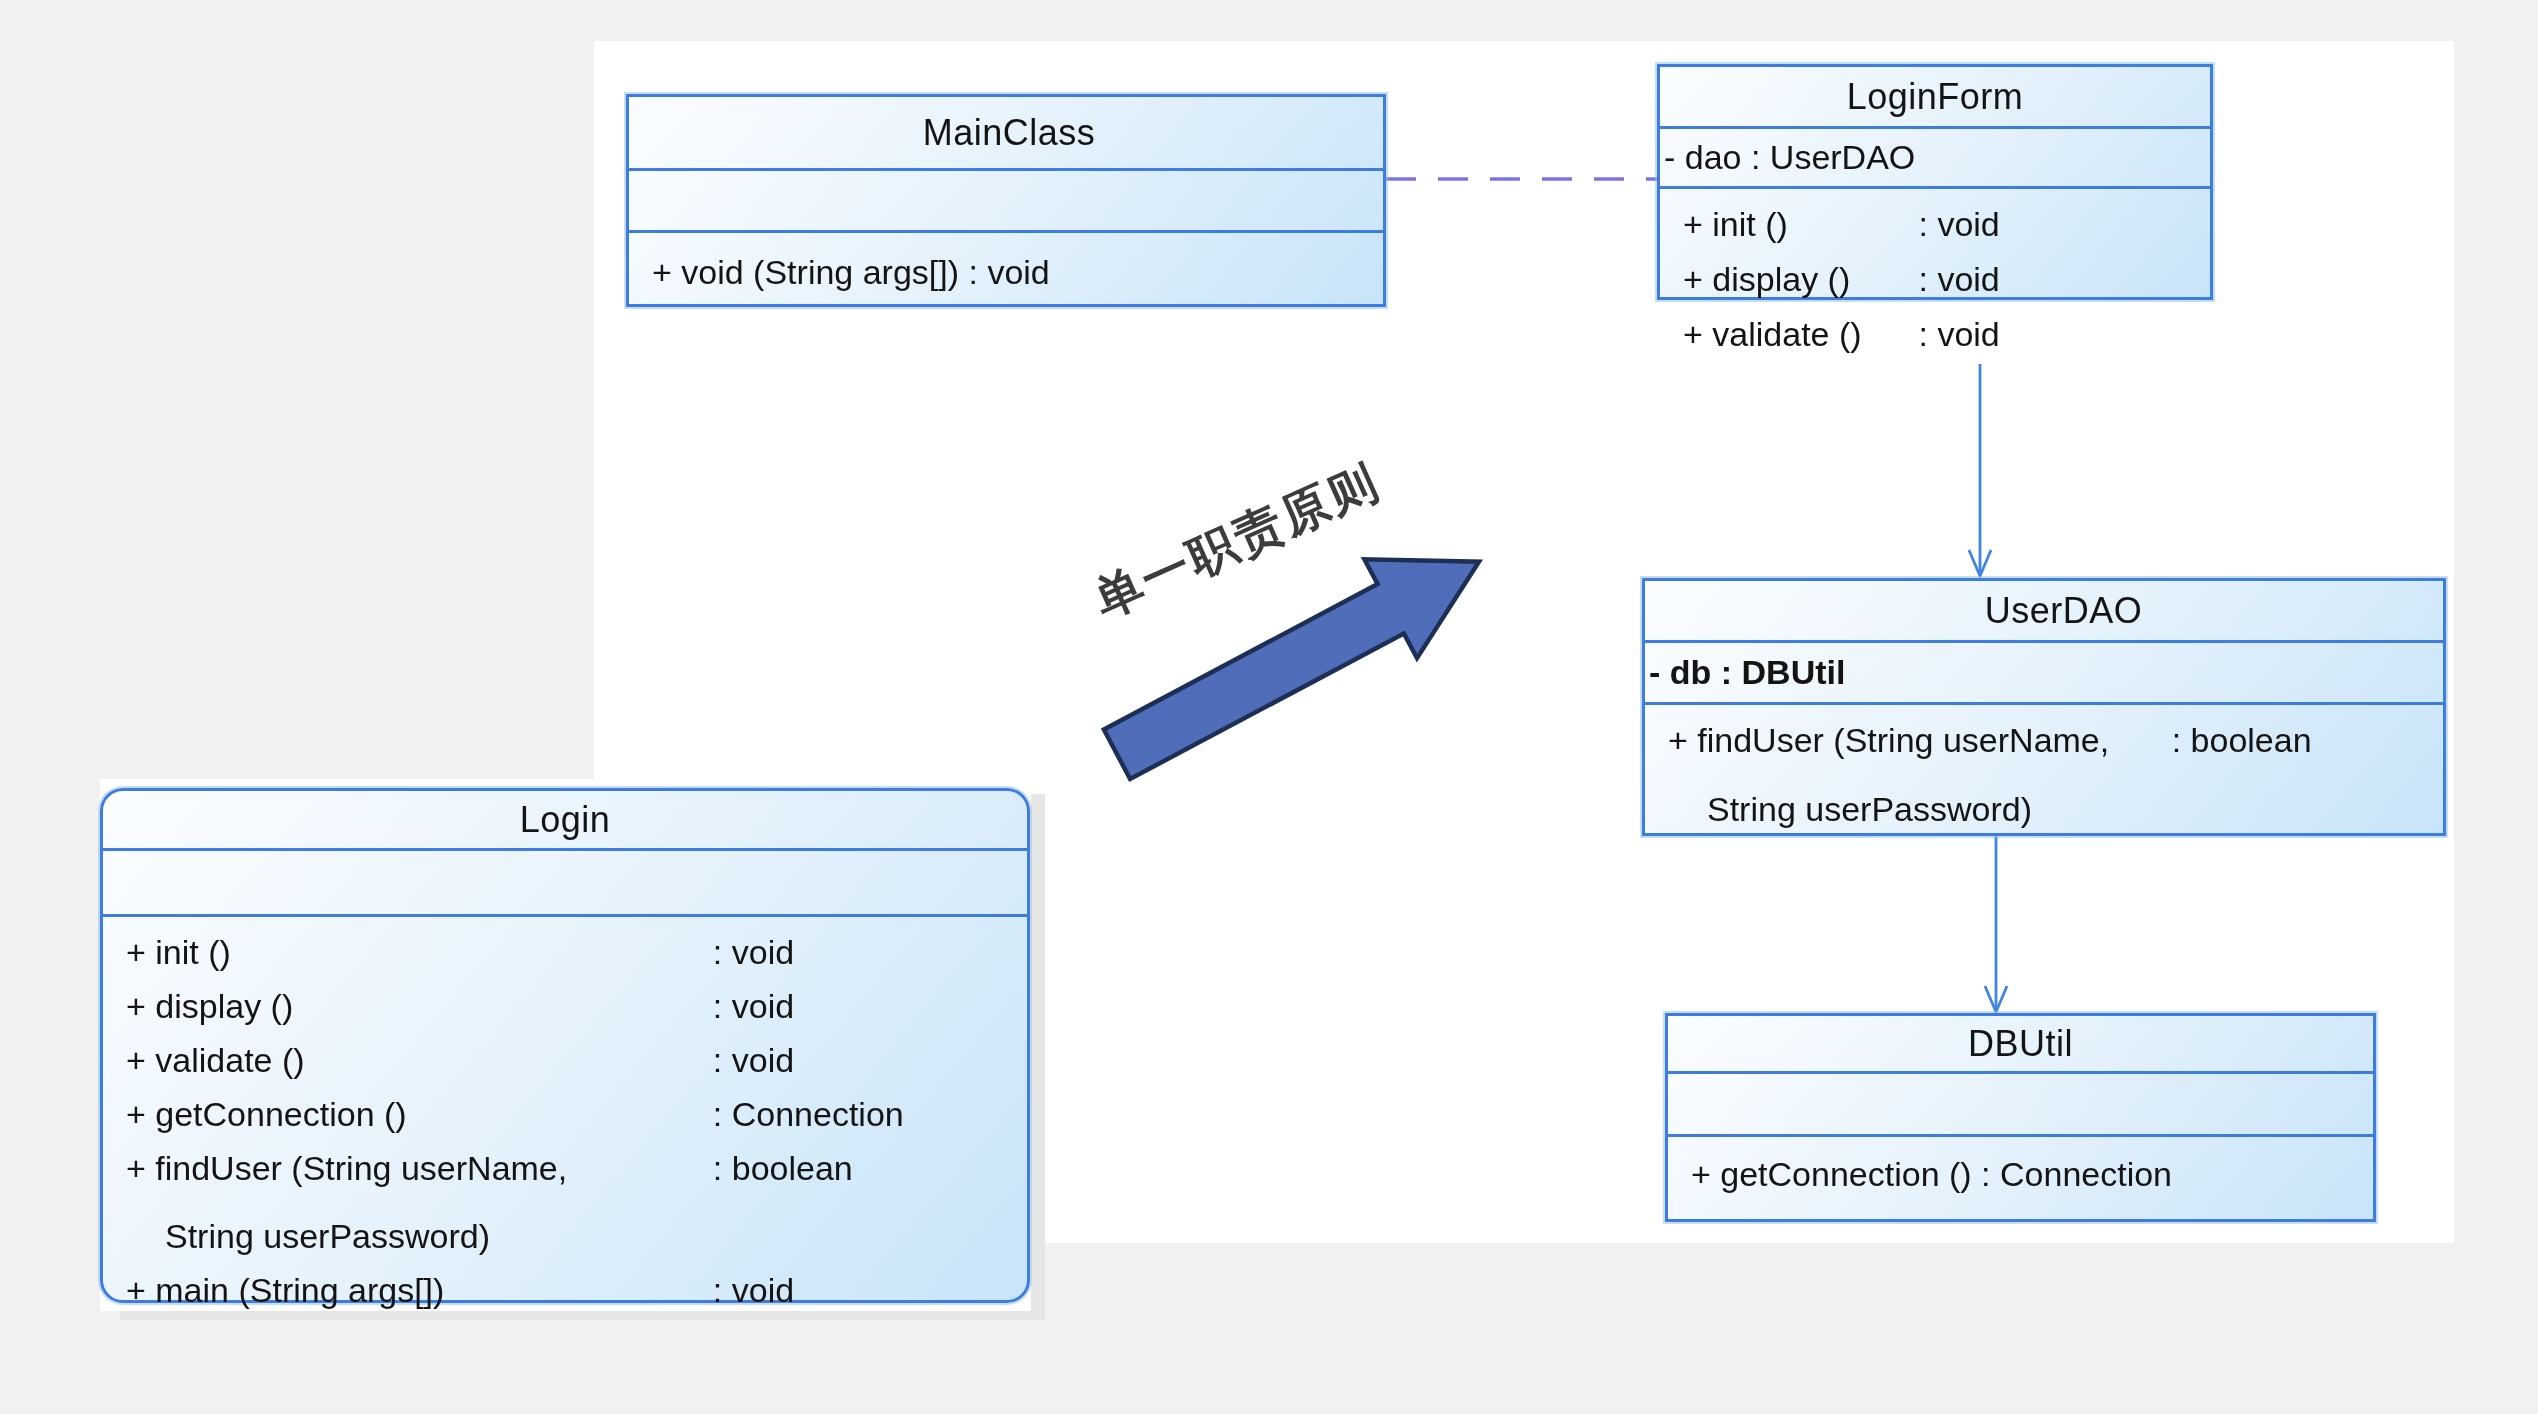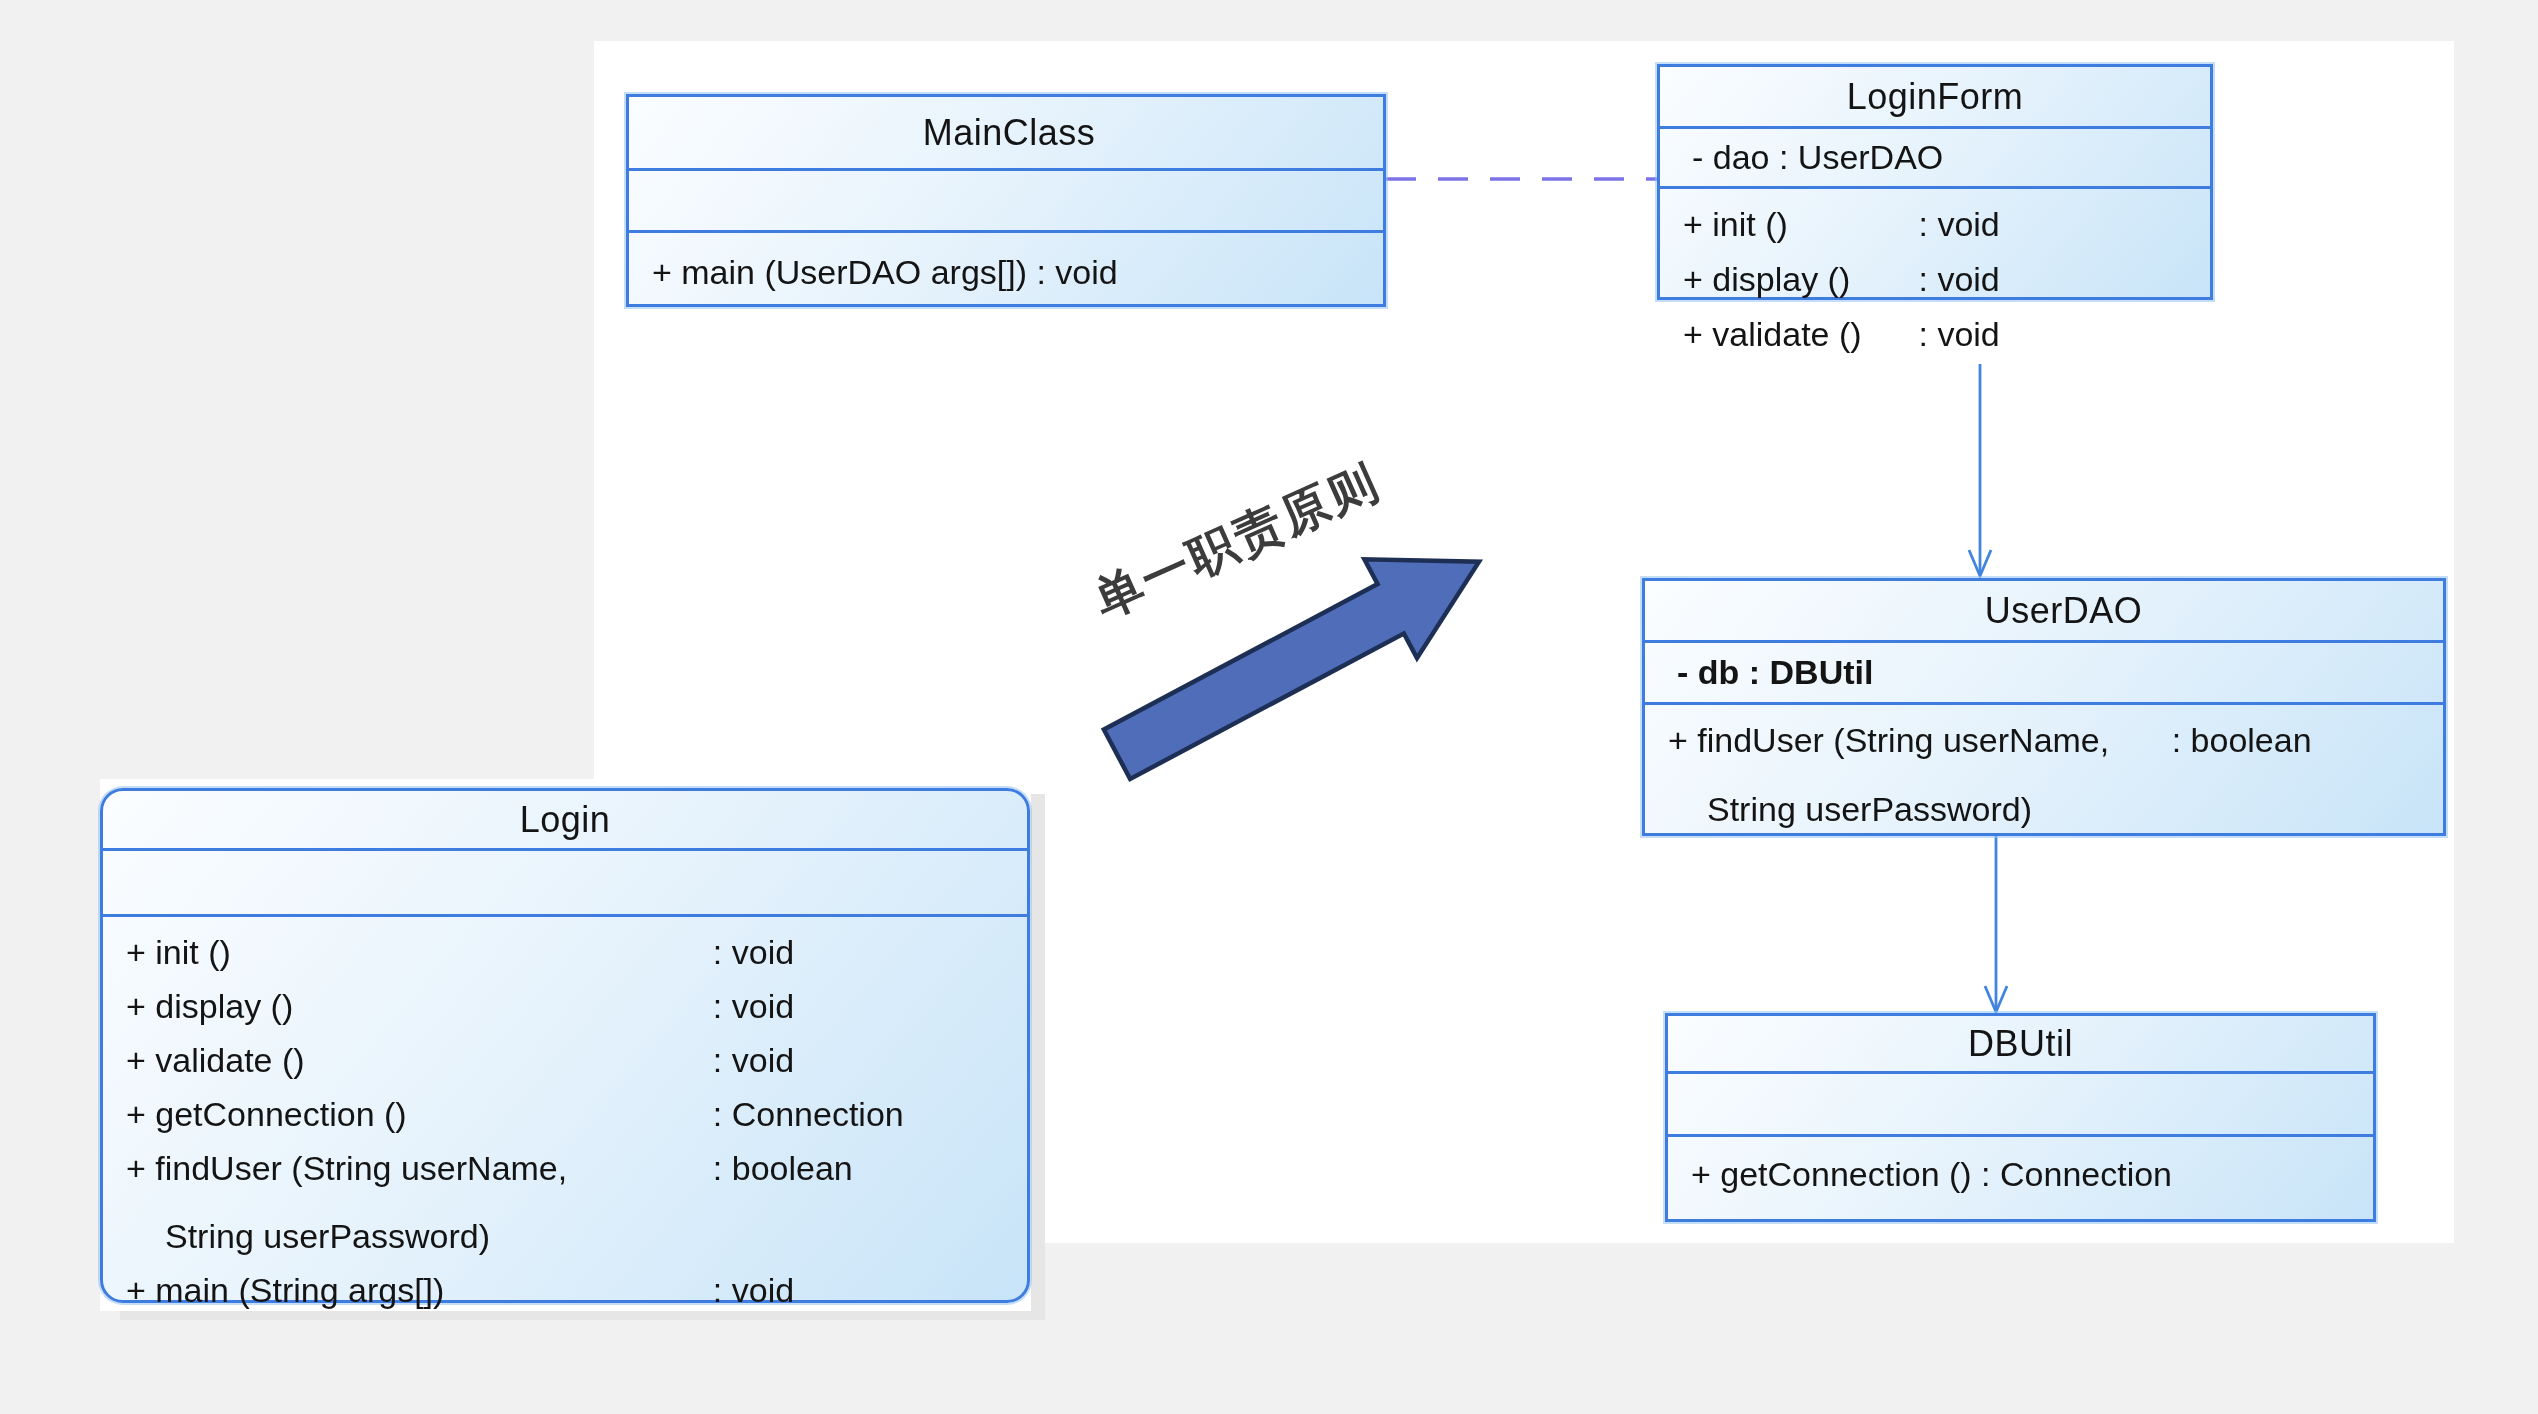--- a/index.html
+++ b/index.html
@@ -31,21 +31,21 @@
     font-size:34px;
   }
   .ctitle{
     display:flex;align-items:center;justify-content:center;
     border-bottom:3px solid #3f7ce0;box-sizing:border-box;
     font-size:36px;letter-spacing:.5px;
   }
   .cattrs{
     display:flex;align-items:center;
     border-bottom:3px solid #3f7ce0;box-sizing:border-box;
-    padding-left:32px;white-space:nowrap;
+    padding-left:4px;white-space:nowrap;
   }
   .cops{box-sizing:border-box;}
   .oprow{position:relative;padding-left:23px;white-space:nowrap;}
   .oprow .rtype{position:absolute;left:66%;top:0;}
   .indent{padding-left:62px;margin-top:14px;}
 
   #box-mainclass{left:626px;top:94px;width:760px;height:213px;}
   #box-mainclass .ctitle{height:74px;padding-left:6px;}
   #box-mainclass .cattrs{height:62px;}
   #box-mainclass .cops{padding-top:12px;}
@@ -115,21 +115,21 @@
       <polygon points="-205,-28 105,-28 105,-56 205,0 105,56 105,28 -205,28" fill="#4f6db8" stroke="#1e2f55" stroke-width="4.5" stroke-linejoin="miter"></polygon>
     </g>
   </svg>
 
   <div id="banner-text">单一职责原则</div>
 
   <div class="clsbox" id="box-mainclass">
     <div class="ctitle">MainClass</div>
     <div class="cattrs"></div>
     <div class="cops">
-      <div class="oprow">+ main (UserDAO args[]) : void</div>
+      <div class="oprow">+ void (String args[]) : void</div>
     </div>
   </div>
 
   <div class="clsbox" id="box-loginform">
     <div class="ctitle">LoginForm</div>
     <div class="cattrs">- dao : UserDAO</div>
     <div class="cops">
       <div class="oprow">
         <span>+ init ()</span>
         <span class="rtype">: void</span>

